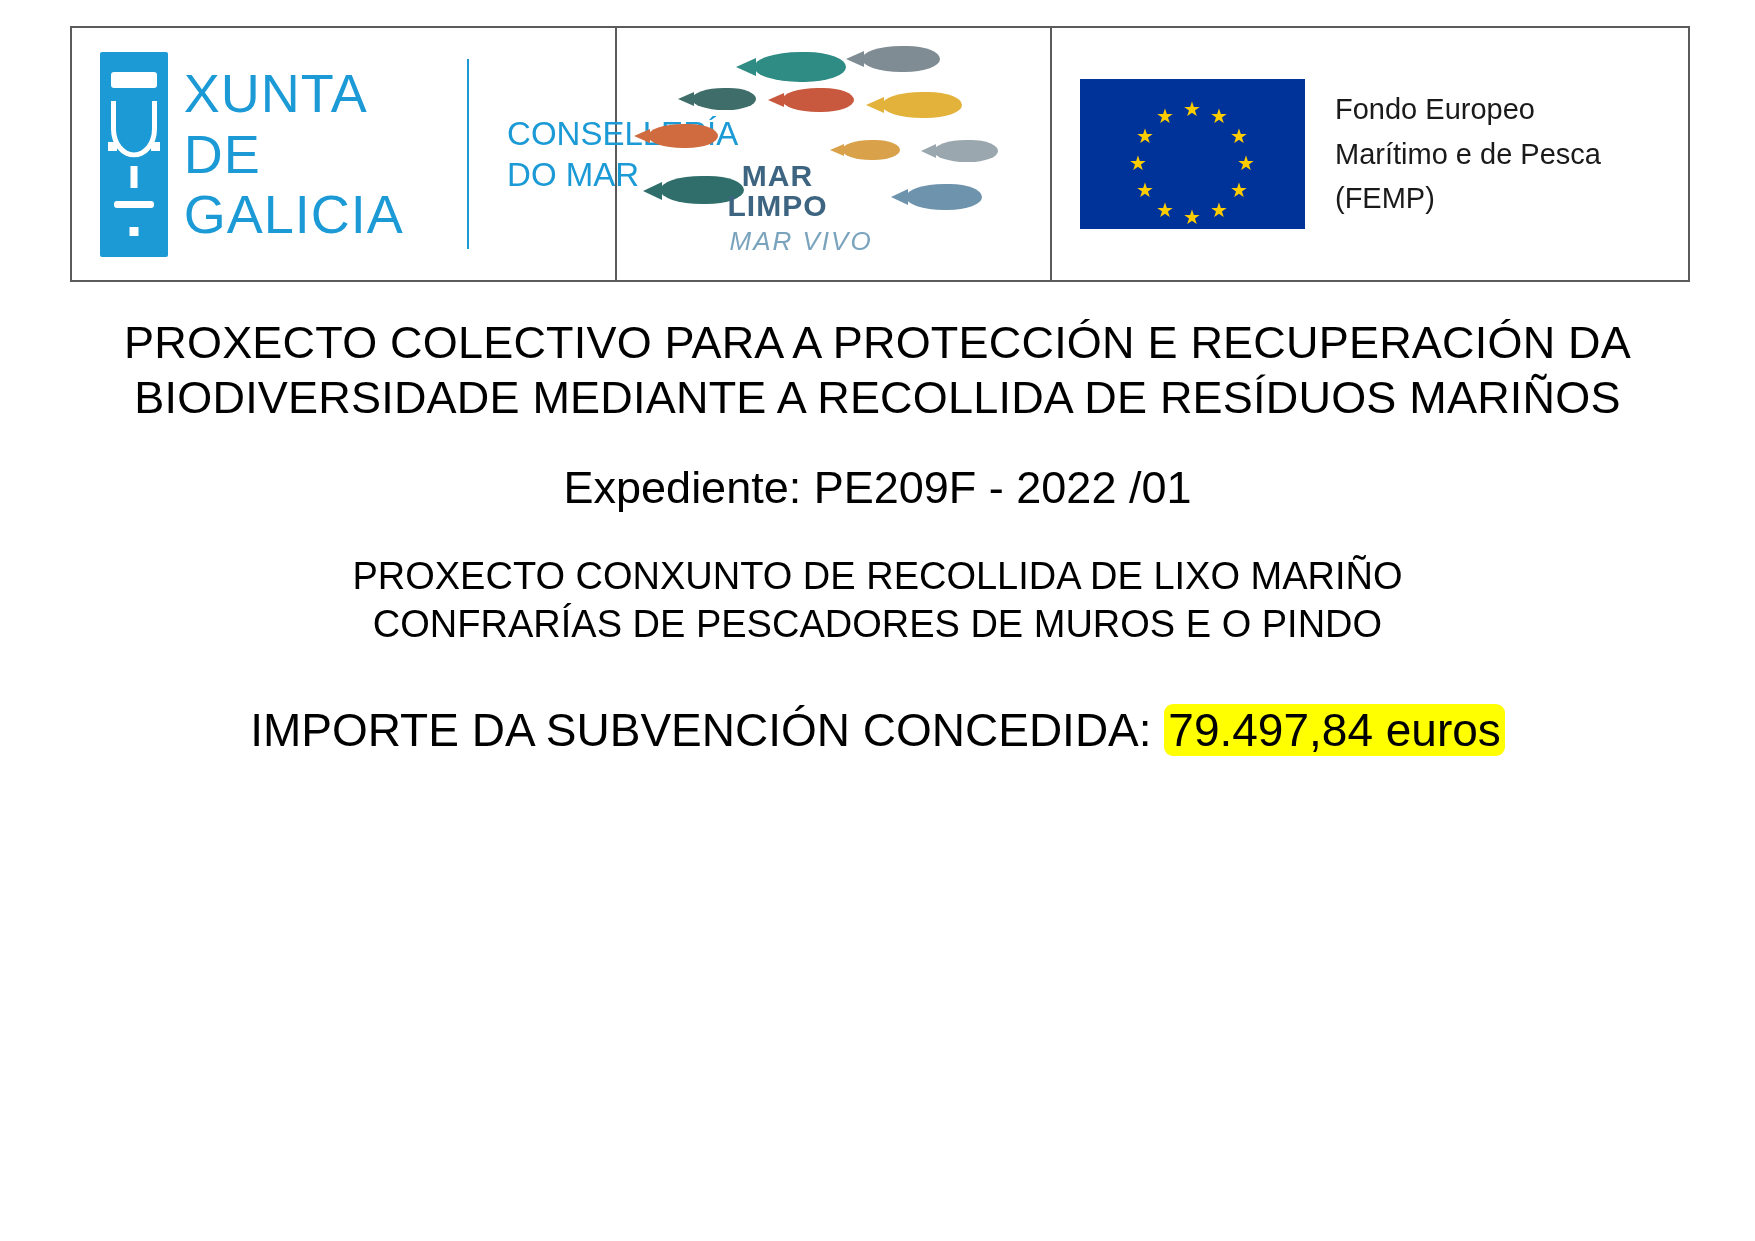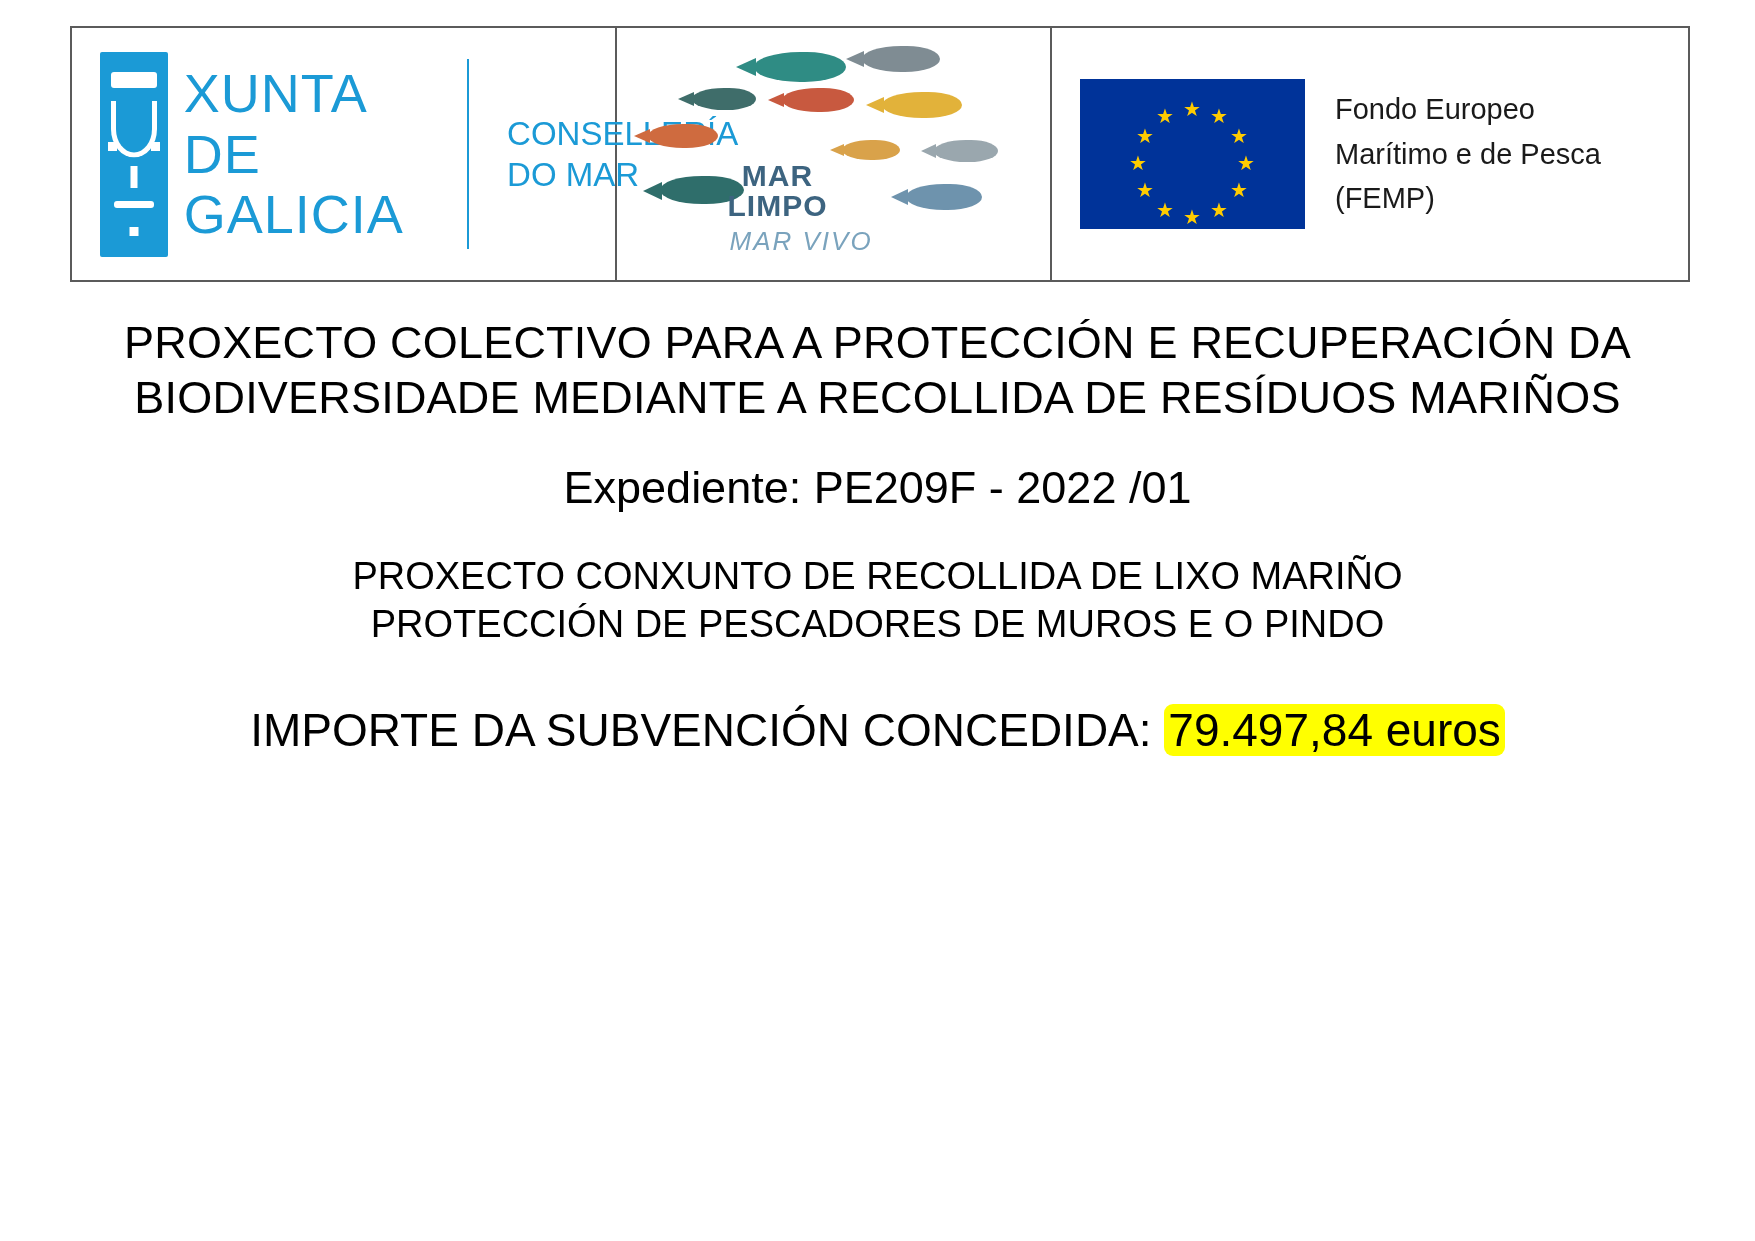--- a/index.html
+++ b/index.html
@@ -352,21 +352,21 @@
 
   <div class="t-title">
     <div>PROXECTO COLECTIVO PARA A PROTECCIÓN E RECUPERACIÓN DA</div>
     <div>BIODIVERSIDADE MEDIANTE A RECOLLIDA DE RESÍDUOS MARIÑOS</div>
   </div>
 
   <div class="t-expediente">Expediente: PE209F - 2022 /01</div>
 
   <div class="t-sub">
     <div>PROXECTO CONXUNTO DE RECOLLIDA DE LIXO MARIÑO</div>
-    <div>PROTECCIÓN DE PESCADORES DE MUROS E O PINDO</div>
+    <div>CONFRARÍAS DE PESCADORES DE MUROS E O PINDO</div>
   </div>
 
   <div class="t-importe">
     <span>IMPORTE DA SUBVENCIÓN CONCEDIDA:</span>
     <span class="highlight">79.497,84 euros</span>
   </div>
 
 
 </div>
 

